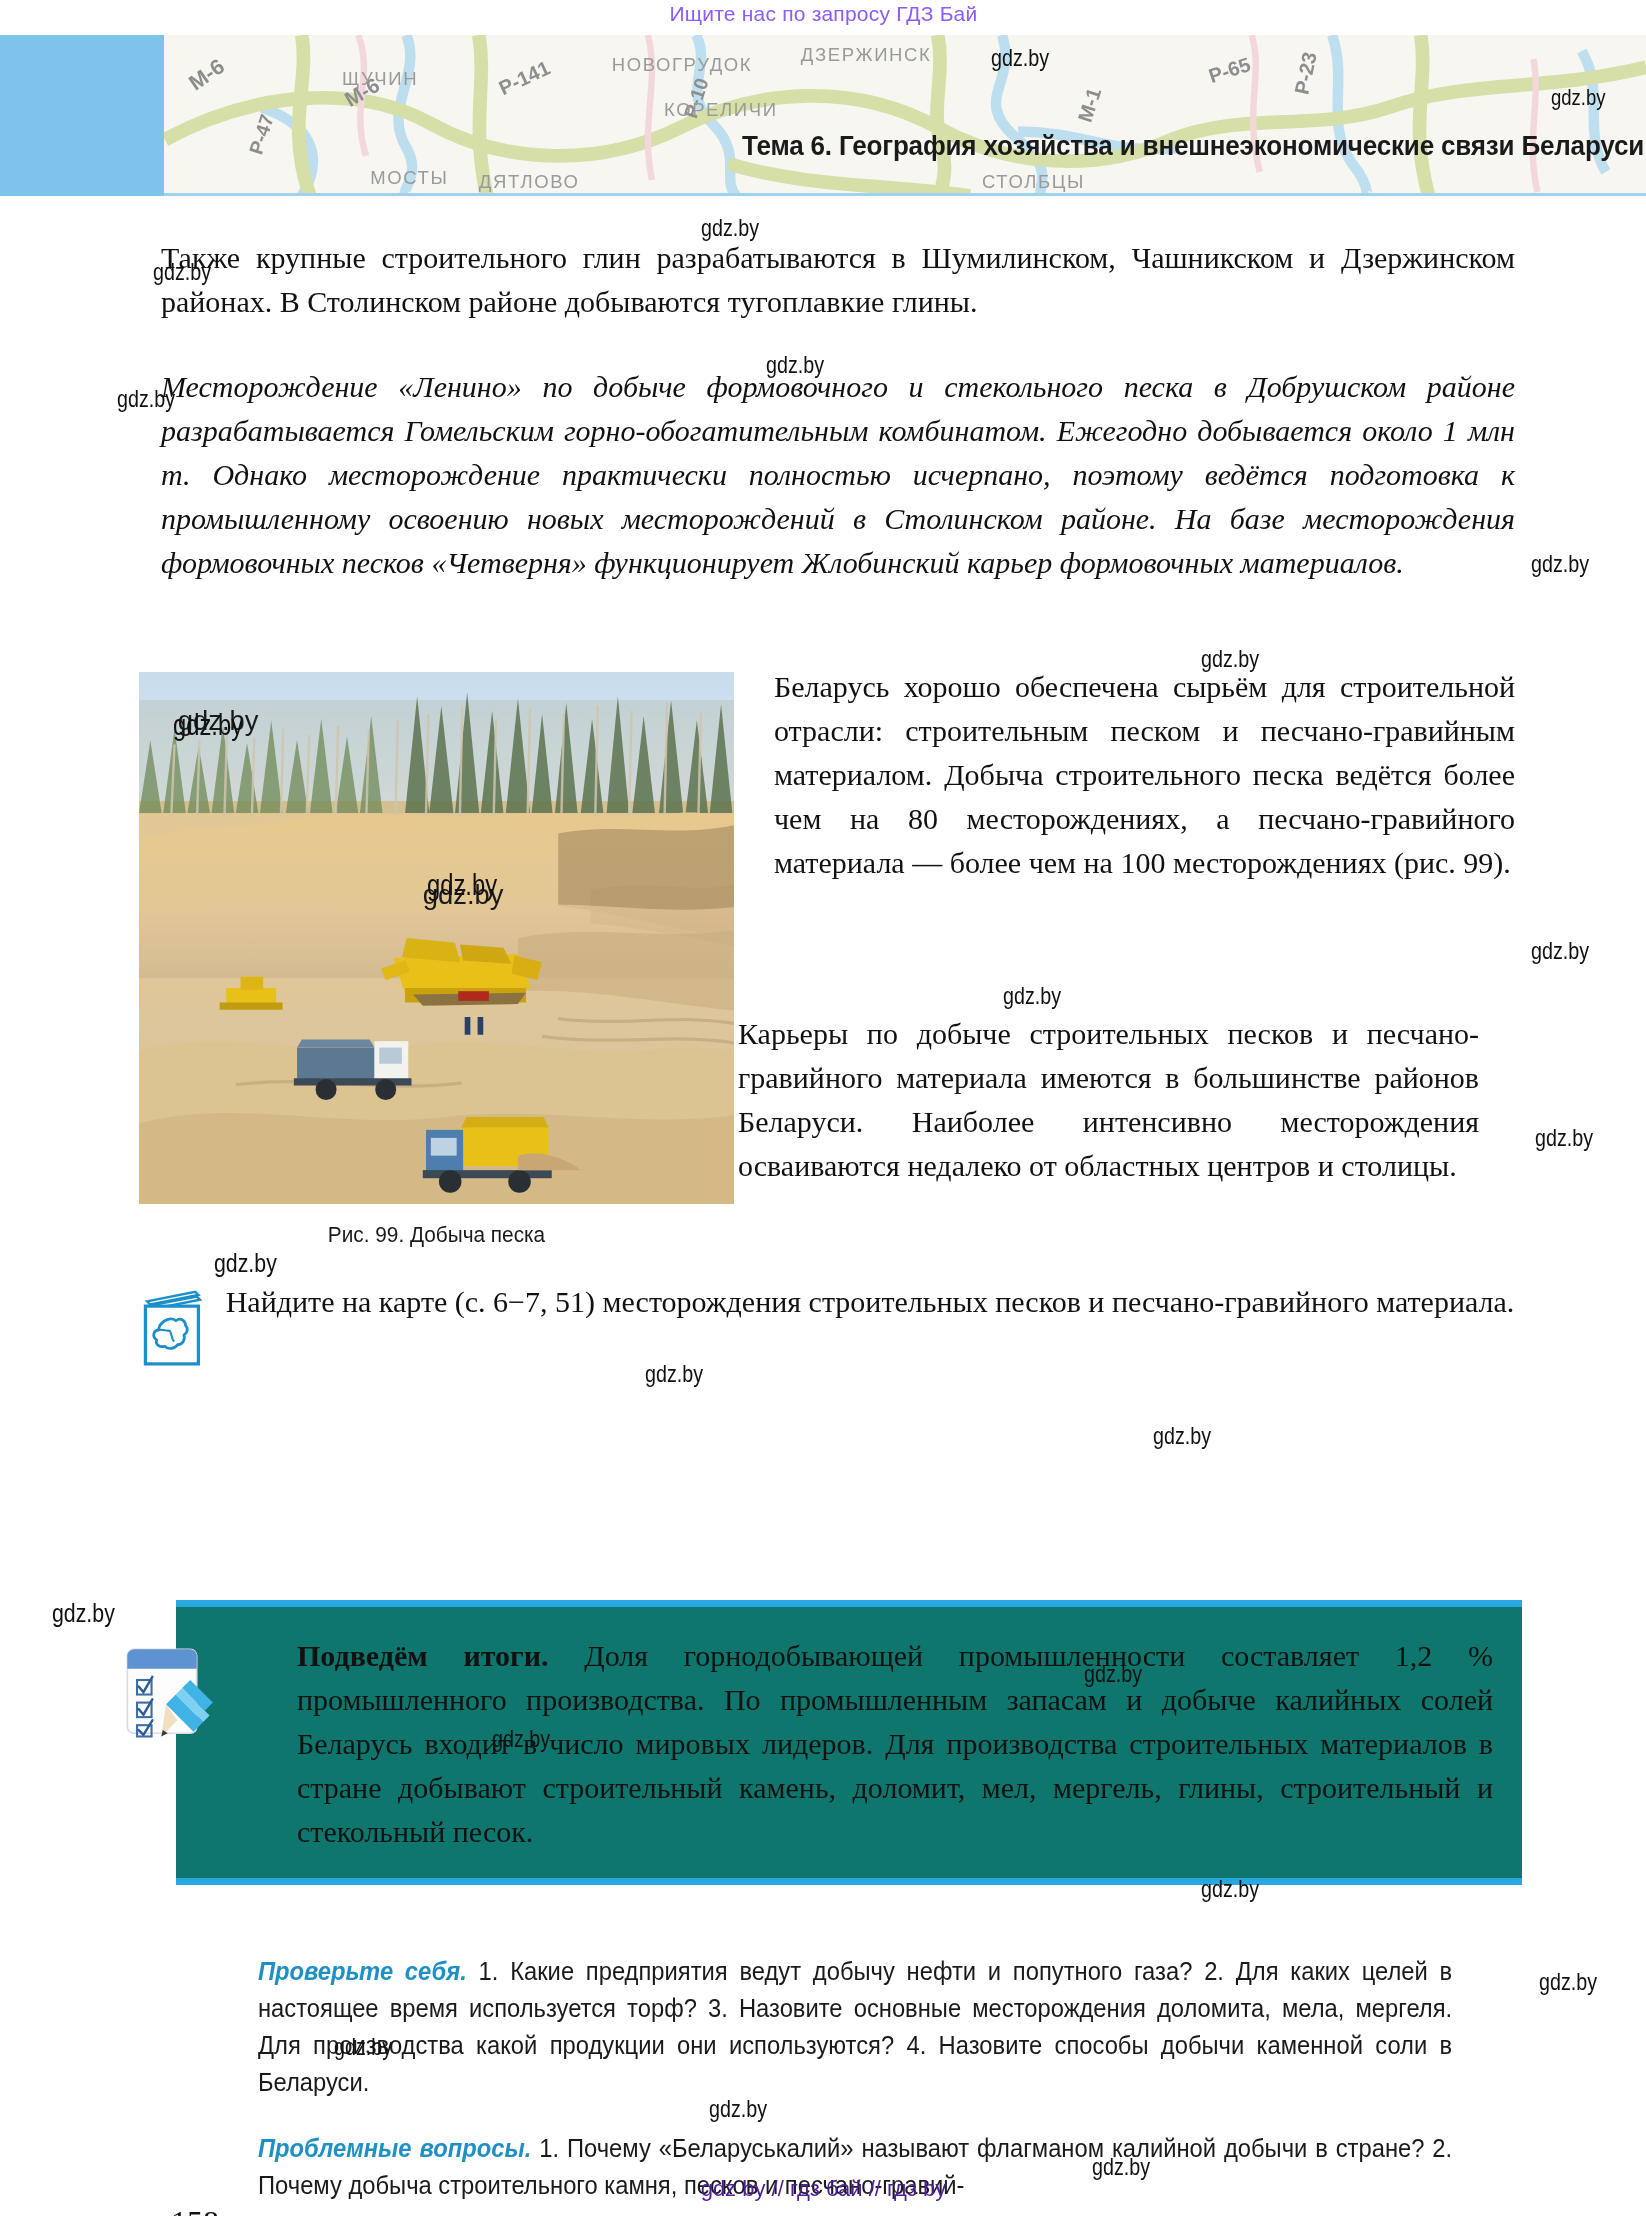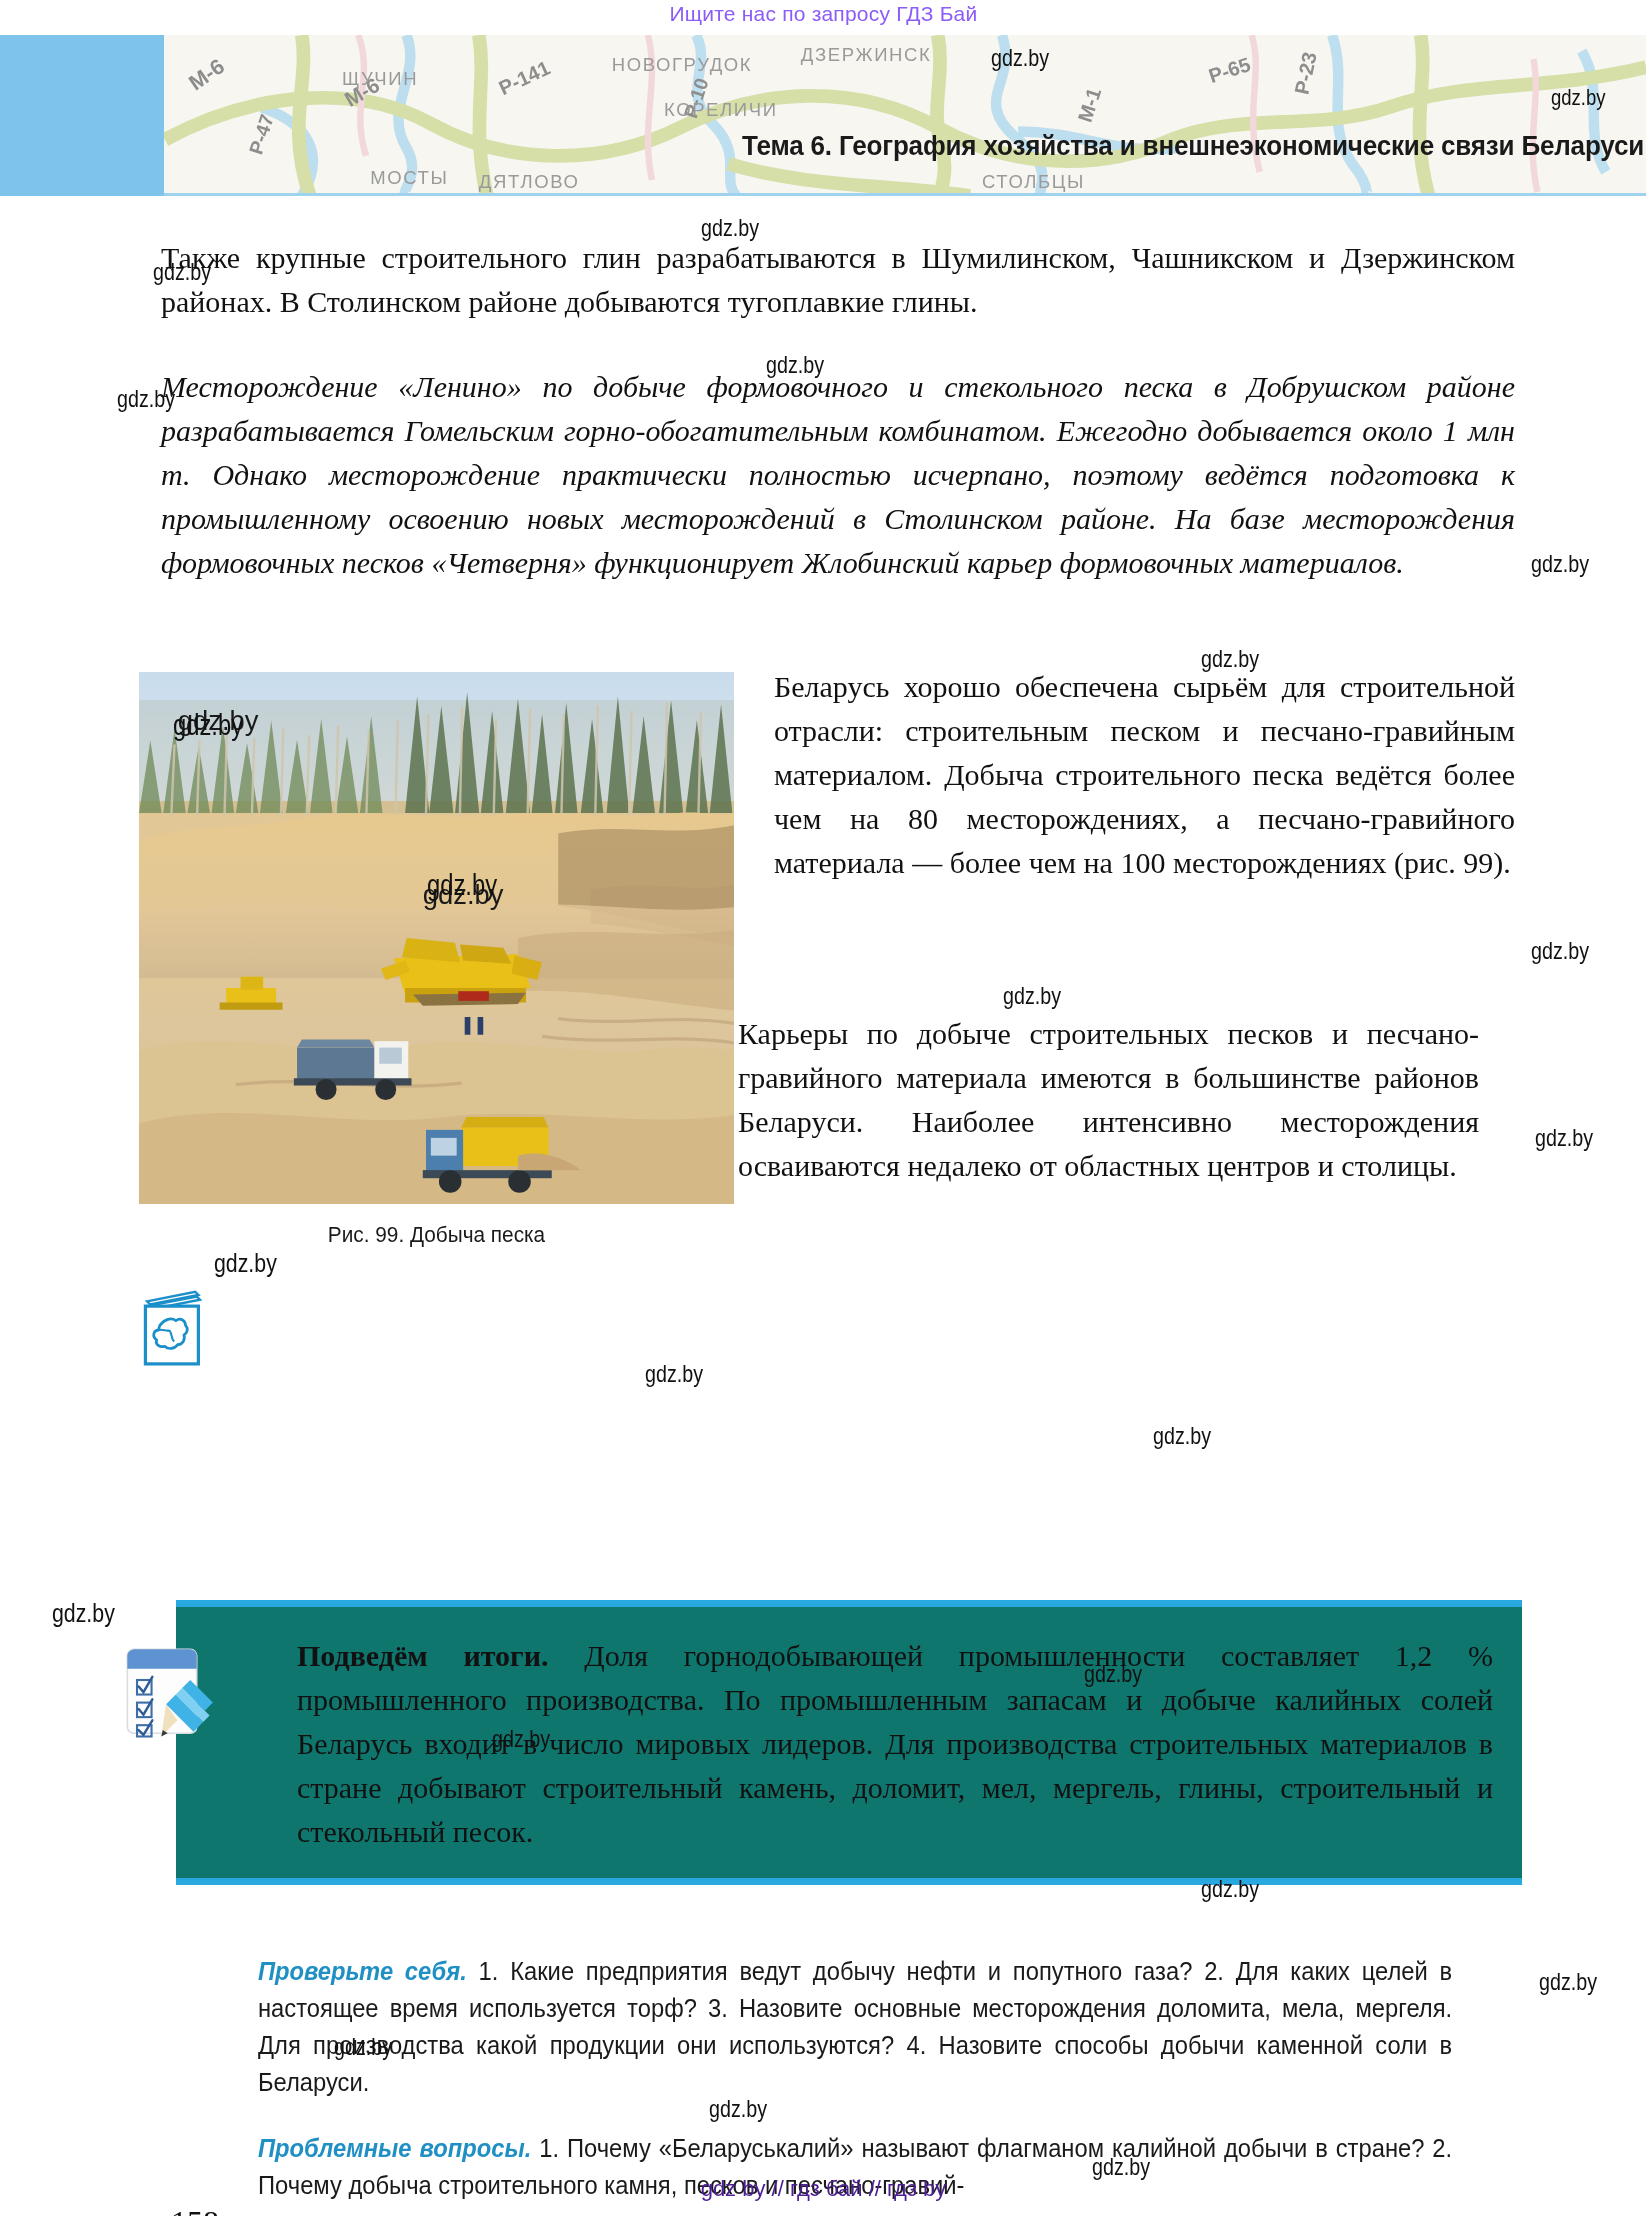--- a/index.html
+++ b/index.html
@@ -402,20 +402,21 @@
       <svg width="69" height="84" viewBox="0 0 86 104" xmlns="http://www.w3.org/2000/svg">
         <path d="M10 20 L70 8 L74 12 L14 24 Z" fill="none" stroke="#1b8fc9" stroke-width="3"></path>
         <path d="M10 26 L72 14 L76 18 L14 30 Z" fill="none" stroke="#1b8fc9" stroke-width="3"></path>
         <rect x="8" y="26" width="66" height="72" fill="#ffffff" stroke="#1b8fc9" stroke-width="4"></rect>
         <path d="M26 50 C 32 42, 40 40, 46 44 C 52 40, 58 44, 58 50 C 62 54, 60 60, 56 62
                  C 58 68, 54 74, 48 74 C 44 80, 36 80, 32 76 C 26 78, 20 74, 22 68
                  C 16 64, 18 56, 24 56 Z" fill="none" stroke="#1b8fc9" stroke-width="3.4" stroke-linejoin="round"></path>
         <path d="M24 56 C 30 54, 34 58, 38 56 M38 56 C 42 62, 40 68, 44 70" fill="none" stroke="#1b8fc9" stroke-width="2.6"></path>
       </svg>
     </div>
+    <div class="task-text">Найдите на карте (с. 6−7, 51) месторождения строительных песков и песчано-гравийного материала.</div>
   </div>
 
   <div class="summary-wrap">
     <div class="summary-box">
       <div class="note-icon">
         <svg width="109" height="121" viewBox="0 0 135 150" xmlns="http://www.w3.org/2000/svg">
           <rect x="14" y="24" width="86" height="104" rx="8" fill="#fdfdfd" stroke="#d9dde2" stroke-width="2"></rect>
           <path d="M14 32 C 14 27, 19 24, 24 24 L90 24 C 96 24, 100 27, 100 32 L100 48 L14 48 Z" fill="#5d93d1"></path>
           <g stroke="#3e6ea8" stroke-width="2.6" fill="none">
             <rect x="26" y="62" width="18" height="18"></rect>

